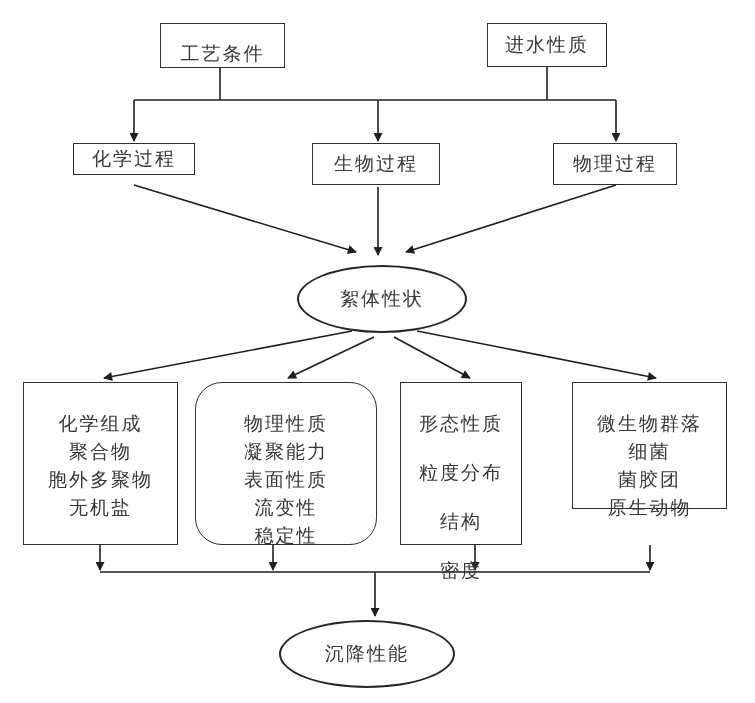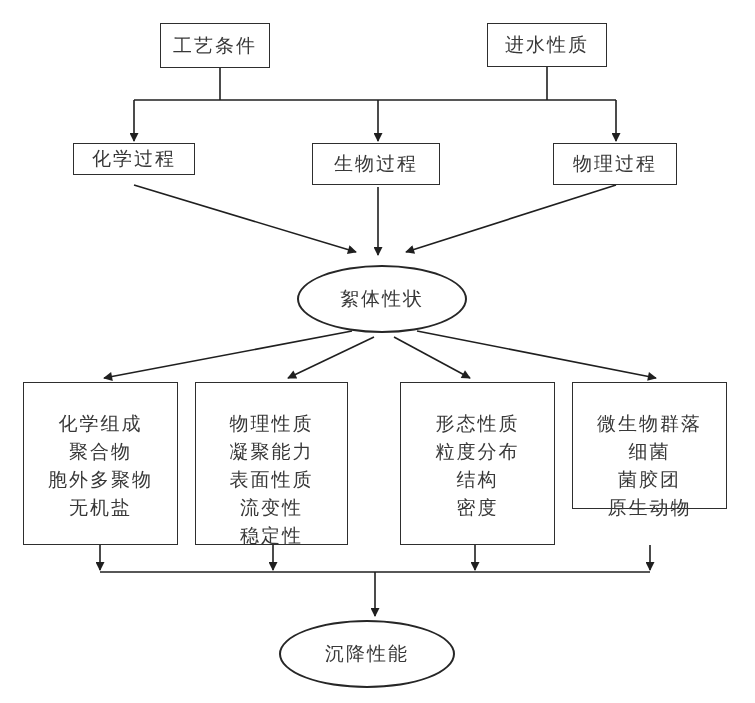--- a/index.html
+++ b/index.html
@@ -36,29 +36,29 @@
     border-color: #262626;
   }
   .attr {
     flex-direction: column;
     justify-content: flex-start;
     align-items: center;
     padding-top: 27px;
     line-height: 28px;
   }
   
-  .n-top1 { left:160px; top:23px;  width:110px; height:45px; }
+  .n-top1 { left:160px; top:23px;  width:125px; height:45px;align-items:flex-end; }
   .n-top2 { left:487px; top:23px;  width:120px; height:44px; }
   .n-p1   { left:73px;  top:143px; width:122px; height:32px; }
   .n-p2   { left:312px; top:143px; width:128px; height:42px; }
   .n-p3   { left:553px; top:143px; width:124px; height:42px; }
   .n-el1  { left:297px; top:265px; width:170px; height:68px; }
   .n-a1   { left:23px;  top:382px; width:155px; height:163px; }
-  .n-a2   { left:195px; top:382px; width:153px; height:163px; }
-  .n-a3   { left:400px; top:382px; width:155px; height:163px; }
+  .n-a2   { left:195px; top:382px; width:182px; height:163px;border-radius:27px; }
+  .n-a3   { left:400px; top:382px; width:122px; height:163px;gap:21px; }
   .n-a4   { left:572px; top:382px; width:155px; height:127px; }
   .n-el2  { left:279px; top:620px; width:176px; height:68px; }
 </style>
 </head>
 <body>
 
 <div class="canvas">
 
   <svg class="connectors" viewBox="0 0 755 703" xmlns="http://www.w3.org/2000/svg">
     <defs>

